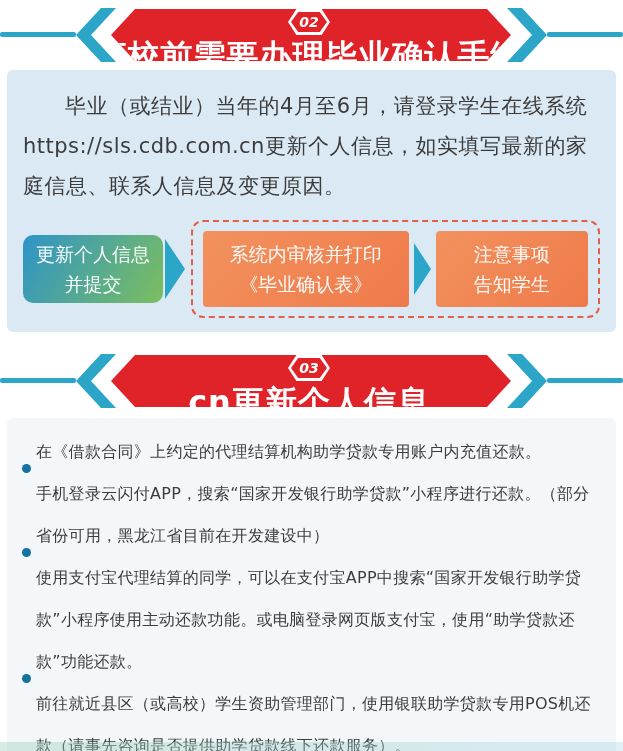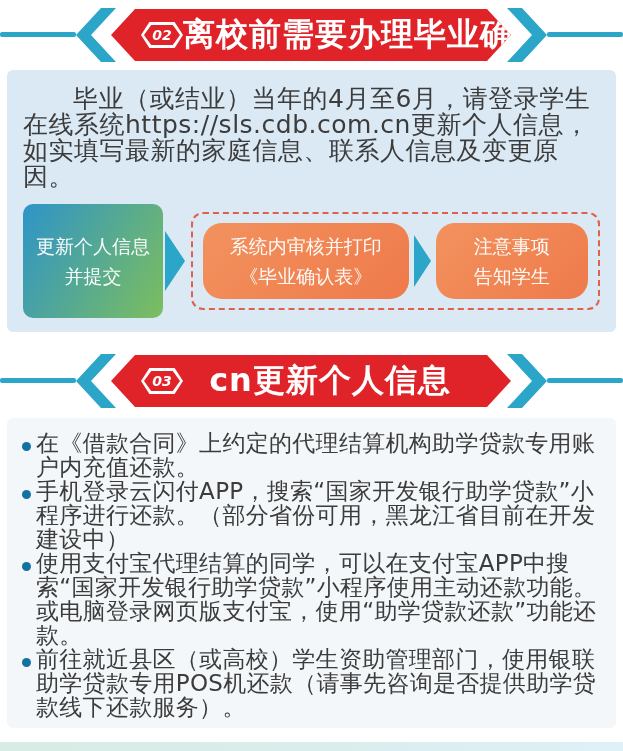--- a/index.html
+++ b/index.html
@@ -15,52 +15,52 @@
   
   .banner{position:relative;height:54px;margin-top:8px;}
   .banner .hline{position:absolute;top:24px;height:5px;background:var(--teal);border-radius:2px;}
   .banner .hline.left{left:0;width:76px;}
   .banner .hline.right{right:0;width:76px;}
   .banner .chev{position:absolute;top:0;width:40px;height:54px;}
   .banner .chev.left{left:76px;}
   .banner .chev.right{right:76px;}
   .ribbon{position:absolute;left:111px;top:1px;width:400px;height:52px;background:var(--red);
     clip-path:polygon(0% 50%,6% 0%,94% 0%,100% 50%,94% 100%,6% 100%);
-    display:flex;align-items:center;padding:0 34px 0 30px;}
+    display:flex;align-items:center;padding:0 34px 0 30px;flex-direction:column;}
   .badge{position:relative;flex:none;width:42px;height:26px;
     clip-path:polygon(0% 50%,20% 0%,80% 0%,100% 50%,80% 100%,20% 100%);background:#fff;}
   .badge .inner{position:absolute;left:3px;top:3px;right:3px;bottom:3px;
     clip-path:polygon(0% 50%,20% 0%,80% 0%,100% 50%,80% 100%,20% 100%);background:var(--red);
     display:flex;align-items:center;justify-content:center;
     color:#fff;font-size:14px;font-weight:bold;font-style:italic;}
   .ribbon .title{flex:1;text-align:center;color:#fff;font-size:32px;font-weight:bold;letter-spacing:1px;white-space:nowrap;}
 
   
   .panel-blue{margin:8px 7px 0;background:var(--panel_blue);border-radius:6px;padding:16px 16px 14px;}
-  .intro{color:var(--text);font-size:25px;line-height:26px;text-indent:2em;letter-spacing:.5px;word-break:break-all;}
+  .intro{color:var(--text);font-size:21px;line-height:40px;text-indent:2em;letter-spacing:.5px;word-break:break-all;}
 
   .flow{display:flex;align-items:center;margin-top:14px;}
   .step{color:rgba(255,255,255,.96);text-align:center;font-size:19px;line-height:30px;
     border-radius:10px;display:flex;flex-direction:column;justify-content:center;}
-  .step1{flex:none;width:140px;height:114px;background:linear-gradient(120deg,var(--blue),var(--green));}
+  .step1{flex:none;width:140px;height:68px;background:linear-gradient(120deg,var(--blue),var(--green));}
   .arrow{flex:none;width:0;height:0;border-top:30px solid transparent;border-bottom:30px solid transparent;
     border-left:20px solid var(--teal);margin:0 2px;}
   .dashed-group{flex:1;display:flex;align-items:center;border:2px dashed var(--dash);
     border-radius:12px;padding:9px 10px;margin-left:4px;}
-  .step-orange{background:linear-gradient(135deg,var(--orange1),var(--orange2));height:76px;border-radius:19px;}
+  .step-orange{background:linear-gradient(135deg,var(--orange1),var(--orange2));height:76px;border-radius:4px;}
   .step2{flex:1.35;}
   .step3{flex:1;}
   .arrow.small{border-top-width:26px;border-bottom-width:26px;border-left-width:17px;margin:0 5px;}
 
   
   .banner.second{margin-top:22px;}
 
   
   .panel-light{margin:10px 7px 0;background:var(--panel_light);border-radius:6px;padding:13px 12px 9px 14px;}
-  .li{display:flex;color:var(--text);font-size:23px;line-height:24px;letter-spacing:.3px;}
+  .li{display:flex;color:var(--text);font-size:16px;line-height:42px;letter-spacing:.3px;align-items:flex-end;}
   .li .dot{flex:none;width:9px;height:9px;border-radius:50%;background:var(--bullet);margin:11px 5px 0 1px;}
   .li .li-text{flex:1;word-break:break-all;}
 
   .bottom-strip{position:absolute;left:0;right:0;bottom:0;height:9px;
     background:linear-gradient(90deg,rgba(146,204,182,.38),rgba(170,214,232,.38));}
 </style>
 </head>
 <body>
 
 <div class="page">

